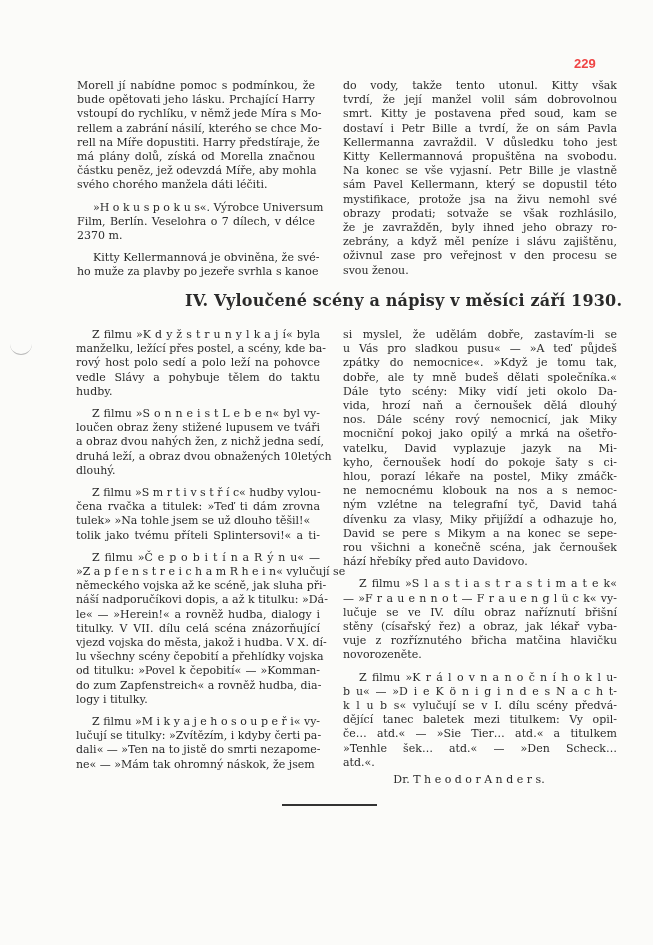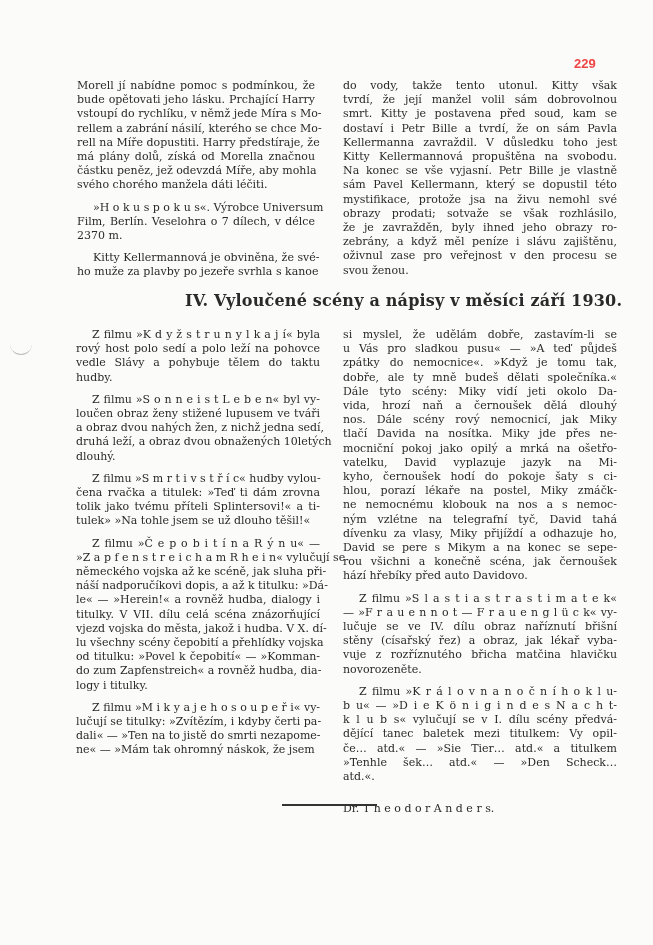--- a/index.html
+++ b/index.html
@@ -18,21 +18,21 @@
   .col .line.last { text-align-last: left; }
   .gap { height: 8px; }
   #top-left { left: 77px; top: 79px; width: 238px; }
   #top-right { left: 343px; top: 79px; width: 274px; }
   .section-title {
     position: absolute; left: 185px; top: 291px; width: 300px;
     font-size: 16px; font-weight: bold; letter-spacing: 0.2px; white-space: nowrap;
   }
   #bot-left { left: 76px; top: 328px; width: 244px; }
   #bot-right { left: 343px; top: 328px; width: 274px; }
-  .signature { text-align: left; margin-top: 18px; padding-right: 22px; }
+  .signature { text-align: center; margin-top: 3px; padding-right: 22px; }
   .rule {
     position: absolute; left: 282px; top: 804px; width: 95px; height: 2px; background: #333;
   }
   .punch {
     position: absolute; left: 10px; top: 338px; width: 22px; height: 16px;
     border-bottom: 1.5px solid #bbb; border-radius: 0 0 12px 12px;
   }
 </style>
 </head>
 <body>
@@ -79,38 +79,39 @@
       <span class="line">oživnul zase pro veřejnost v den procesu se</span>
       <span class="line last">svou ženou.</span>
     </p>
   </div>
 
 <div class="section-title">IV. Vyloučené scény a nápisy v měsíci září 1930.</div>
 
 <div class="col" id="bot-left">
     <p>
       <span class="line" style="padding-left: 16px;">Z filmu »K d y ž  s t r u n y  l k a j í« byla</span>
+      <span class="line">manželku, ležící přes postel, a scény, kde ba-</span>
       <span class="line">rový host polo sedí a polo leží na pohovce</span>
       <span class="line">vedle Slávy a pohybuje tělem do taktu</span>
       <span class="line last">hudby.</span>
     </p>
     <div class="gap"></div>
     <p>
       <span class="line" style="padding-left: 16px;">Z filmu »S o n n e  i s t  L e b e n« byl vy-</span>
       <span class="line">loučen obraz ženy stižené lupusem ve tváři</span>
       <span class="line">a obraz dvou nahých žen, z nichž jedna sedí,</span>
       <span class="line">druhá leží, a obraz dvou obnažených 10letých</span>
       <span class="line last">dlouhý.</span>
     </p>
     <div class="gap"></div>
     <p>
       <span class="line" style="padding-left: 16px;">Z filmu »S m r t i  v s t ř í c« hudby vylou-</span>
       <span class="line">čena rvačka a titulek: »Teď ti dám zrovna</span>
+      <span class="line last">tulek» »Na tohle jsem se už dlouho těšil!«</span>
       <span class="line">tolik jako tvému příteli Splintersovi!« a ti-</span>
-      <span class="line last">tulek» »Na tohle jsem se už dlouho těšil!«</span>
     </p>
     <div class="gap"></div>
     <p>
       <span class="line" style="padding-left: 16px;">Z filmu »Č e p o b i t í  n a  R ý n u« —</span>
       <span class="line">»Z a p f e n s t r e i c h a m R h e i n« vylučují se</span>
       <span class="line">německého vojska až ke scéně, jak sluha při-</span>
       <span class="line">náší nadporučíkovi dopis, a až k titulku: »Dá-</span>
       <span class="line">le« — »Herein!« a rovněž hudba, dialogy i</span>
       <span class="line">titulky. V VII. dílu celá scéna znázorňující</span>
       <span class="line">vjezd vojska do města, jakož i hudba. V X. dí-</span>
@@ -129,21 +130,20 @@
   </div>
 <div class="col" id="bot-right">
 <p>
       <span class="line">si myslel, že udělám dobře, zastavím-li se</span>
       <span class="line">u Vás pro sladkou pusu« — »A teď půjdeš</span>
       <span class="line">zpátky do nemocnice«. »Když je tomu tak,</span>
       <span class="line">dobře, ale ty mně budeš dělati společníka.«</span>
       <span class="line">Dále tyto scény: Miky vidí jeti okolo Da-</span>
       <span class="line">vida, hrozí naň a černoušek dělá dlouhý</span>
       <span class="line">nos. Dále scény rový nemocnicí, jak Miky</span>
-      <span class="line">tlačí Davida na nosítka. Miky jde přes ne-</span>
       <span class="line">mocniční pokoj jako opilý a mrká na ošetřo-</span>
       <span class="line">vatelku, David vyplazuje jazyk na Mi-</span>
       <span class="line">kyho, černoušek hodí do pokoje šaty s ci-</span>
       <span class="line">hlou, porazí lékaře na postel, Miky zmáčk-</span>
       <span class="line">ne nemocnému klobouk na nos a s nemoc-</span>
       <span class="line">ným vzlétne na telegrafní tyč, David tahá</span>
       <span class="line">dívenku za vlasy, Miky přijíždí a odhazuje ho,</span>
       <span class="line">David se pere s Mikym a na konec se sepe-</span>
       <span class="line">rou všichni a konečně scéna, jak černoušek</span>
       <span class="line last">hází hřebíky před auto Davidovo.</span>

